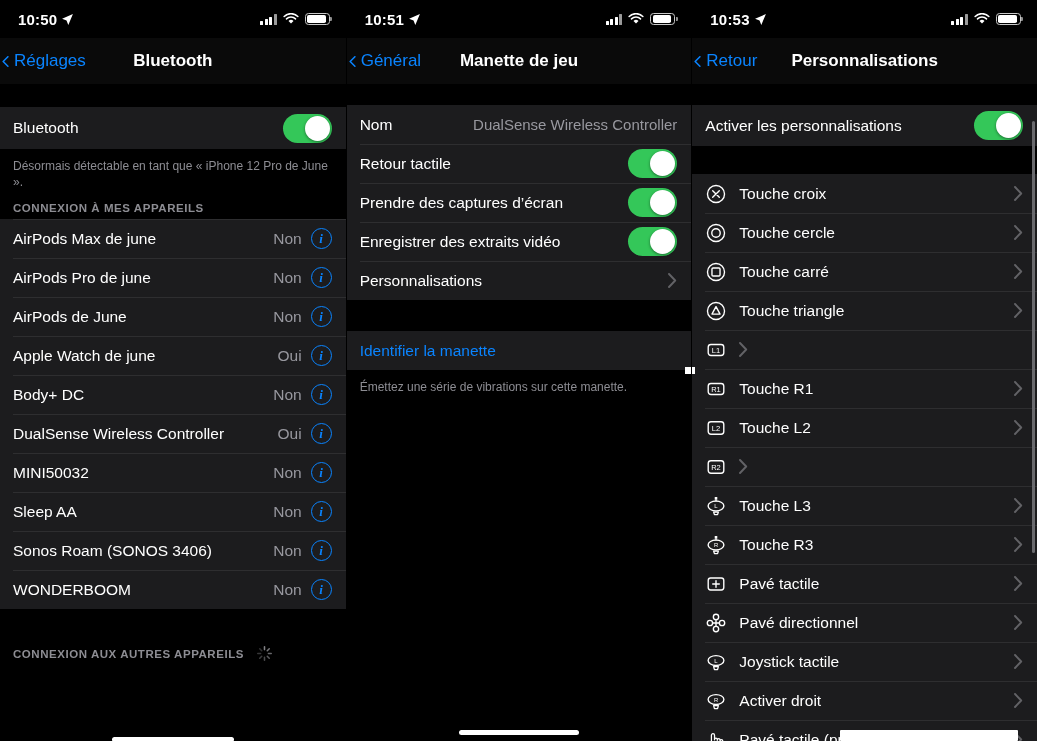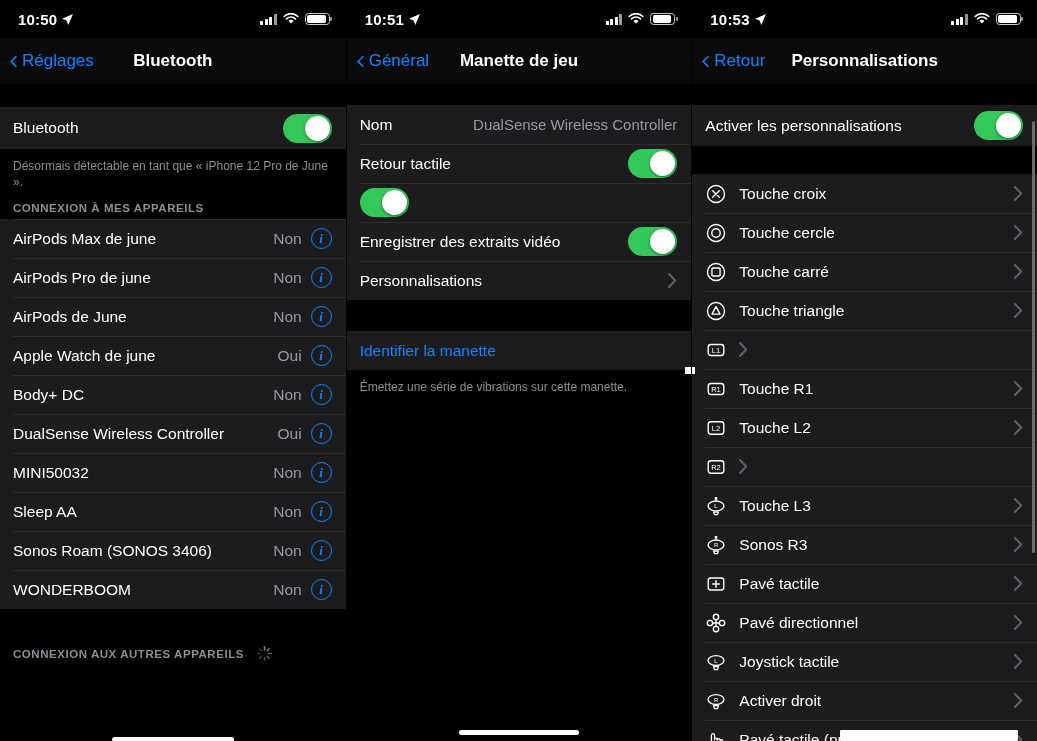--- a/index.html
+++ b/index.html
@@ -51,21 +51,21 @@
   .batt span { display:block; height:100%; width:92%; background:#fff; border-radius:1.8px; }
 
   
   .navbar {
     height: 46px; position: relative;
     display: flex; align-items: center;
     background: #0a0a0a;
   }
   .nav-back {
     display: flex; align-items: center; gap: 3px;
-    color: #0a84ff; font-size: 17px; padding-left: 8px;
+    color: #0a84ff; font-size: 17px; 
     white-space: nowrap;
   }
   .chev-back { display:block; width: 11px; height: 11px; }
   .nav-title {
     position: absolute; left: 0; right: 0; text-align: center;
     color: #fff; font-size: 17px; font-weight: 700;
     pointer-events: none;
   }
 
   
@@ -322,20 +322,21 @@
         <span class="label">Nom</span>
         <span class="value wide" style="margin-right:0">DualSense Wireless Controller</span>
       </div>
       <div class="row sep">
         <span class="label">Retour tactile</span>
         <span class="toggle">
             <span class="knob"></span>
           </span>
       </div>
       <div class="row sep">
+        <span class="label">Prendre des captures d’écran</span>
         <span class="toggle">
             <span class="knob"></span>
           </span>
       </div>
       <div class="row sep">
         <span class="label">Enregistrer des extraits vidéo</span>
         <span class="toggle">
             <span class="knob"></span>
           </span>
       </div>
@@ -515,21 +516,21 @@
       </div>
 
       <div class="row sep" style="min-height:39px">
         <svg class="ico" viewBox="0 0 24 24">
           <ellipse cx="12" cy="12" rx="8.6" ry="5.4" fill="none" stroke="#fff" stroke-width="1.5"></ellipse>
           <text x="12" y="14.6" font-size="6.4" fill="#fff" text-anchor="middle" font-family="Liberation Sans, sans-serif">R</text>
           <rect x="10.6" y="2.2" width="2.8" height="3" fill="#fff"></rect>
           <path d="M12 5.2v1.8" stroke="#fff" stroke-width="1.3"></path>
           <path d="M9.4 18.6h5.2l-.9 2.8H10.3z" fill="none" stroke="#fff" stroke-width="1.4" stroke-linejoin="round"></path>
         </svg>
-        <span class="label">Sonos R3</span>
+        <span class="label">Touche R3</span>
         <svg class="chev" viewBox="0 0 9 15">
             <path d="M1 1l6.2 6.5L1 14" stroke="#8e8e93" stroke-width="1.9" fill="none" stroke-linecap="round" stroke-linejoin="round"></path>
           </svg>
       </div>
 
       <div class="row sep" style="min-height:39px">
         <svg class="ico" viewBox="0 0 24 24">
           <rect x="3.5" y="5.5" width="17" height="13" rx="2.6" fill="none" stroke="#fff" stroke-width="1.5"></rect>
           <path d="M12 8.4v7.2M8.4 12h7.2" stroke="#fff" stroke-width="1.5" stroke-linecap="round"></path>
         </svg>

